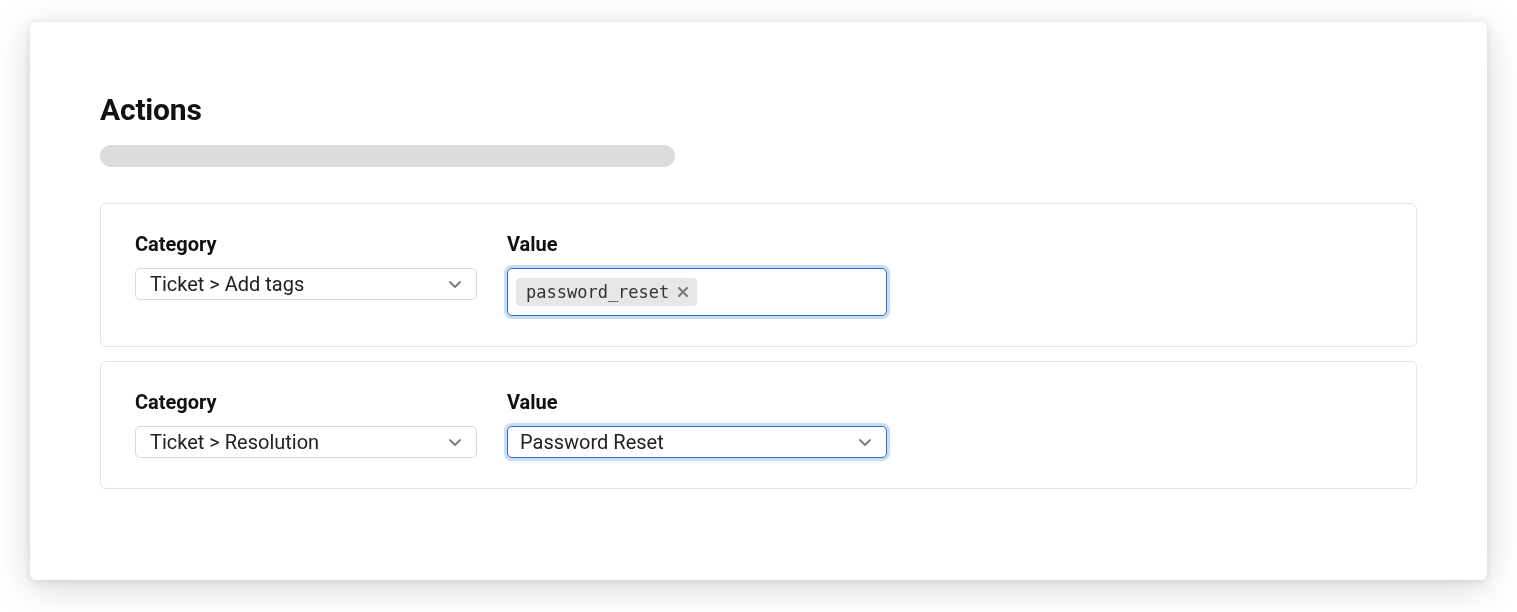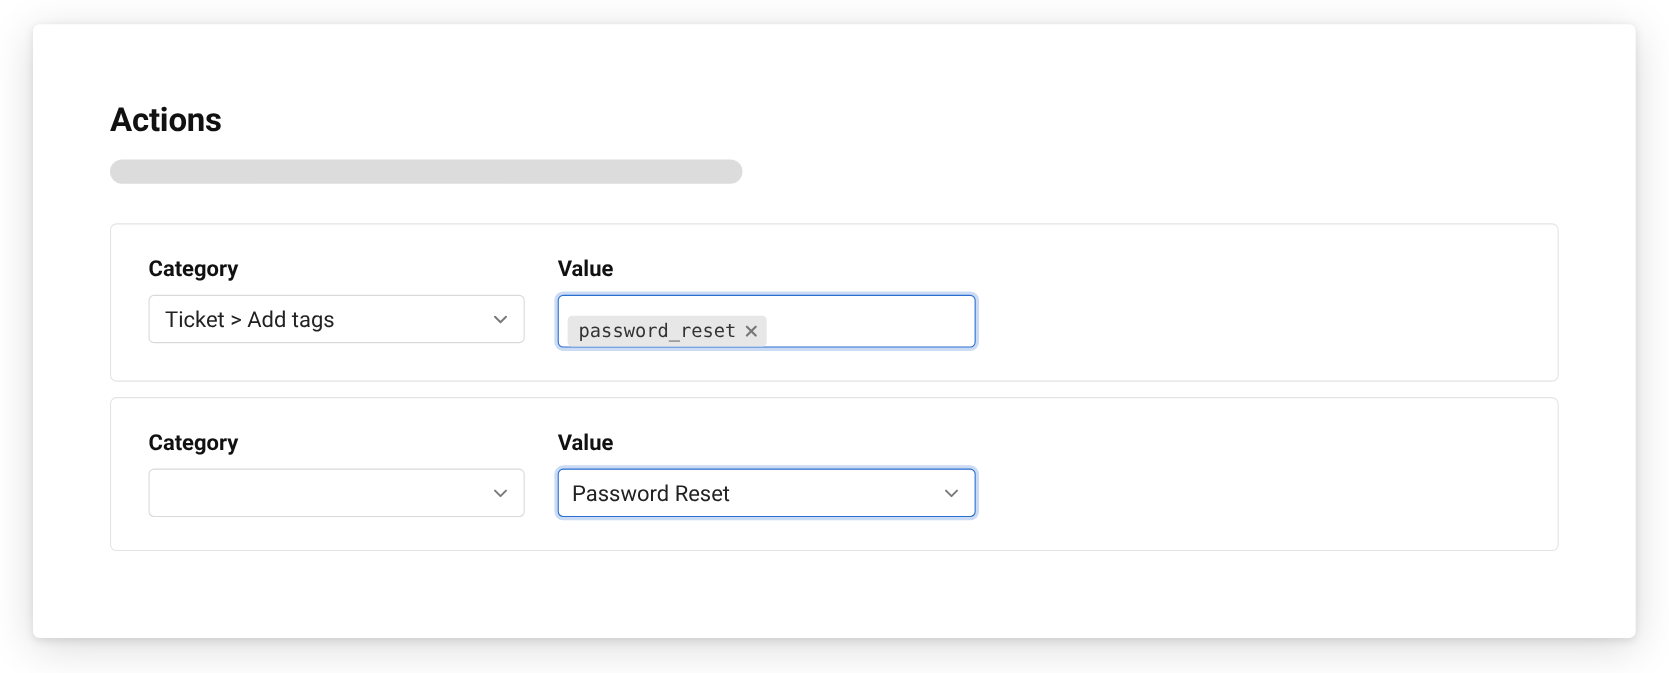--- a/index.html
+++ b/index.html
@@ -49,21 +49,21 @@
     flex-direction: column;
   }
   .field-label {
     font-size: 20px;
     font-weight: 700;
     color: #111;
     margin-bottom: 12px;
   }
   .select {
     position: relative;
-    height: 44px;
+    height: 32px;
     border: 1px solid #d9d9d9;
     border-radius: 5px;
     background: #fff;
     display: flex;
     align-items: center;
     padding: 0 40px 0 14px;
     font-size: 20px;
     color: #222;
     cursor: pointer;
   }
@@ -86,21 +86,21 @@
   .chevron path { stroke: #7a7a7a; stroke-width: 1.8; fill: none; stroke-linecap: round; stroke-linejoin: round; }
 
   .tag-input {
     height: 48px;
     width: 380px;
     border: 1px solid #2b6ed1;
     box-shadow: 0 0 0 3px rgba(43,110,209,0.25);
     border-radius: 5px;
     background: #fff;
     display: flex;
-    align-items: flex-end;
+    align-items: center;
     padding: 0 8px;
     gap: 6px;
     cursor: text;
   }
   .tag-chip {
     display: inline-flex;
     align-items: center;
     background: #e7e7e7;
     border-radius: 4px;
     padding: 4px 6px 4px 10px;
@@ -152,20 +152,21 @@
           </span>
         </span>
       </div>
     </div>
   </div>
 
   <div class="action-row">
     <div class="field">
       <div class="field-label">Category</div>
       <div class="select cat">
+        <span>Ticket &gt; Resolution</span>
         <span class="chevron">
           <svg viewBox="0 0 14 14">
               <path d="M2 5 L7 10 L12 5"></path>
             </svg>
         </span>
       </div>
     </div>
     <div class="field">
       <div class="field-label">Value</div>
       <div class="select val focused">

